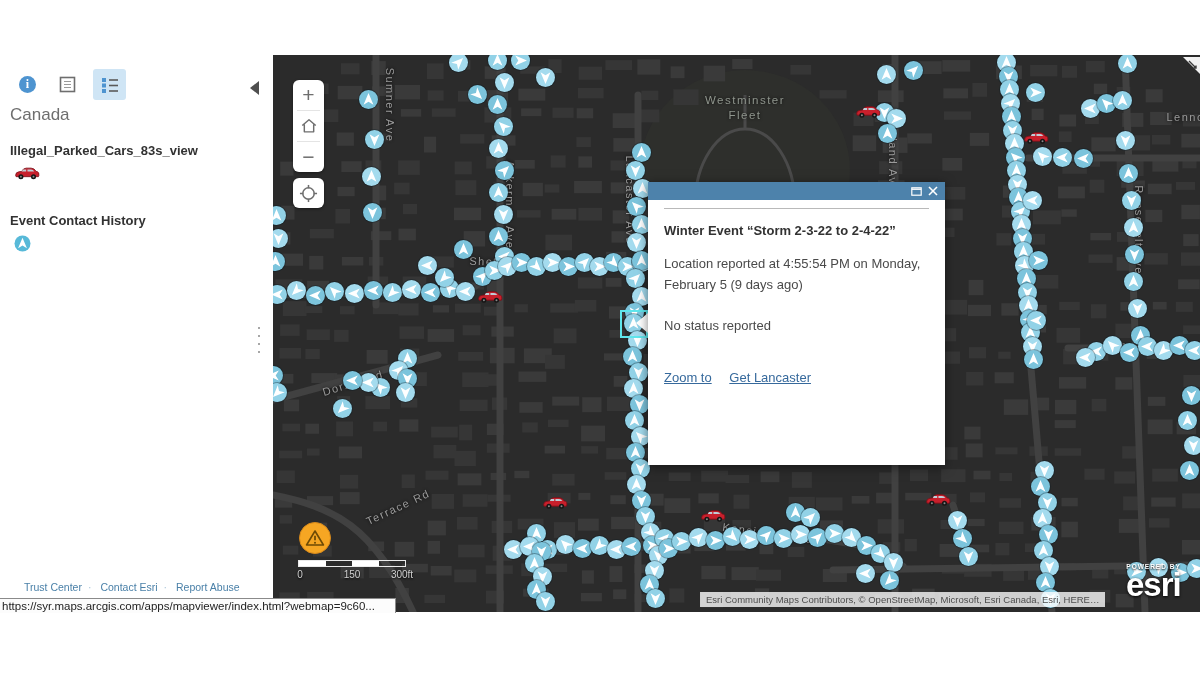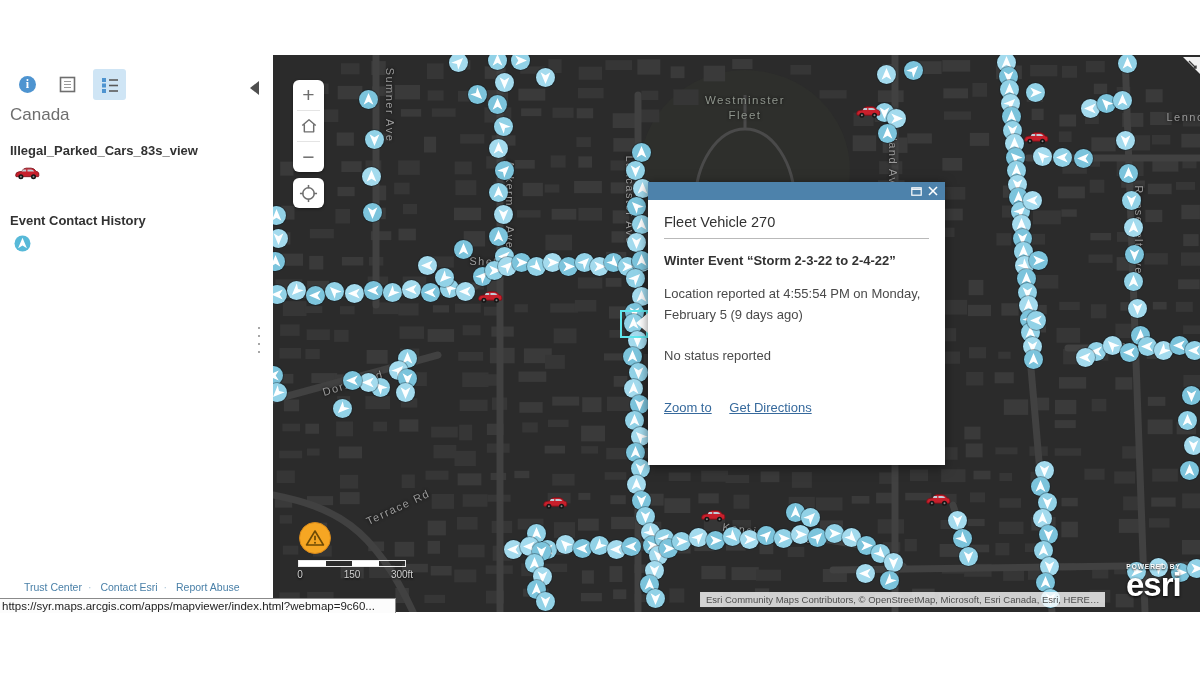--- a/index.html
+++ b/index.html
@@ -1751,27 +1751,26 @@
         <svg width="11" height="9" viewBox="0 0 11 9">
           <rect x="0.8" y="0.8" width="9.4" height="7.4" fill="none" stroke="#fff" stroke-width="1.2"></rect>
           <line x1="0.8" y1="2.2" x2="10.2" y2="2.2" stroke="#fff" stroke-width="1.4"></line>
         </svg>
         <svg width="10" height="10" viewBox="0 0 10 10">
           <line x1="1" y1="1" x2="9" y2="9" stroke="#fff" stroke-width="1.6"></line>
           <line x1="9" y1="1" x2="1" y2="9" stroke="#fff" stroke-width="1.6"></line>
         </svg>
       </div>
       <div class="pop-body">
-        <div class="pop-title">Fleet Vehicle 270</div>
         <div class="pop-hr"></div>
         <p class="pop-head">Winter Event “Storm 2-3-22 to 2-4-22”</p>
         <p class="pop-line">Location reported at 4:55:54 PM on Monday, February 5 (9 days ago)</p>
         <p class="pop-line">No status reported</p>
         <div class="pop-links">
           <a>Zoom to</a>
-          <a>Get Directions</a>
+          <a>Get Lancaster</a>
         </div>
       </div>
     </div>
   </div>
 
   <div id="statusbar">https://syr.maps.arcgis.com/apps/mapviewer/index.html?webmap=9c60...</div>
 </div>
 
 </body></html>

